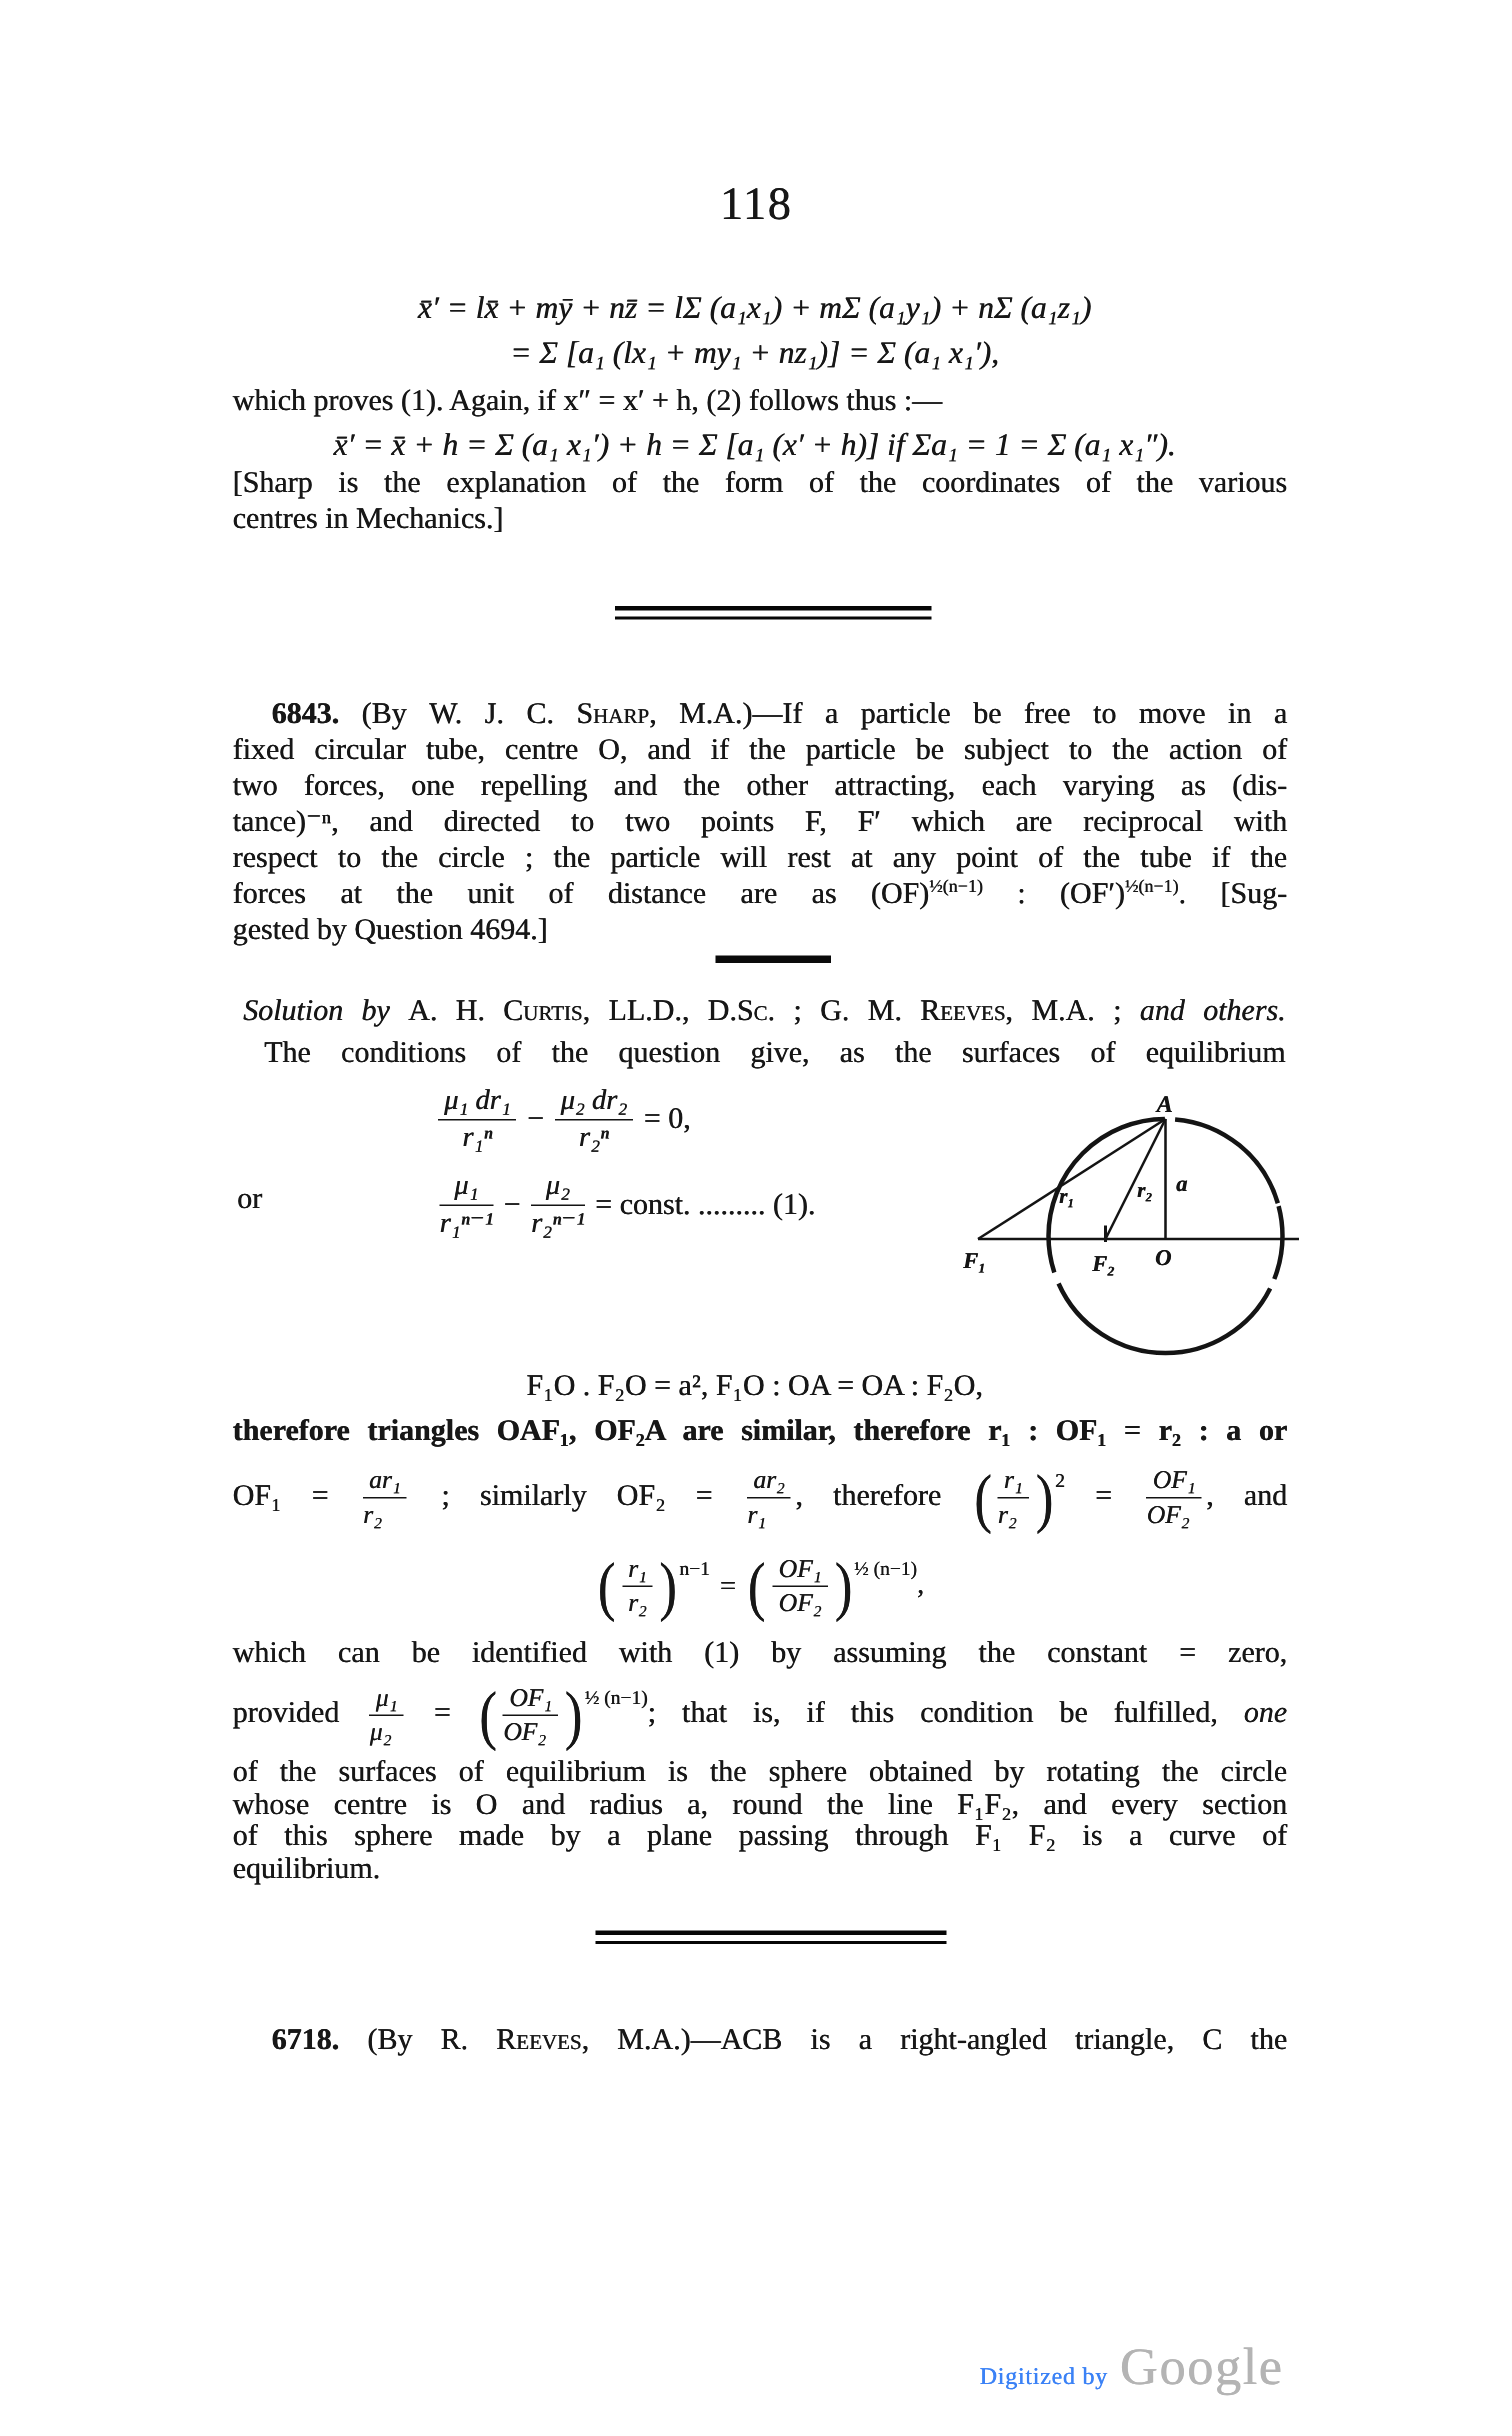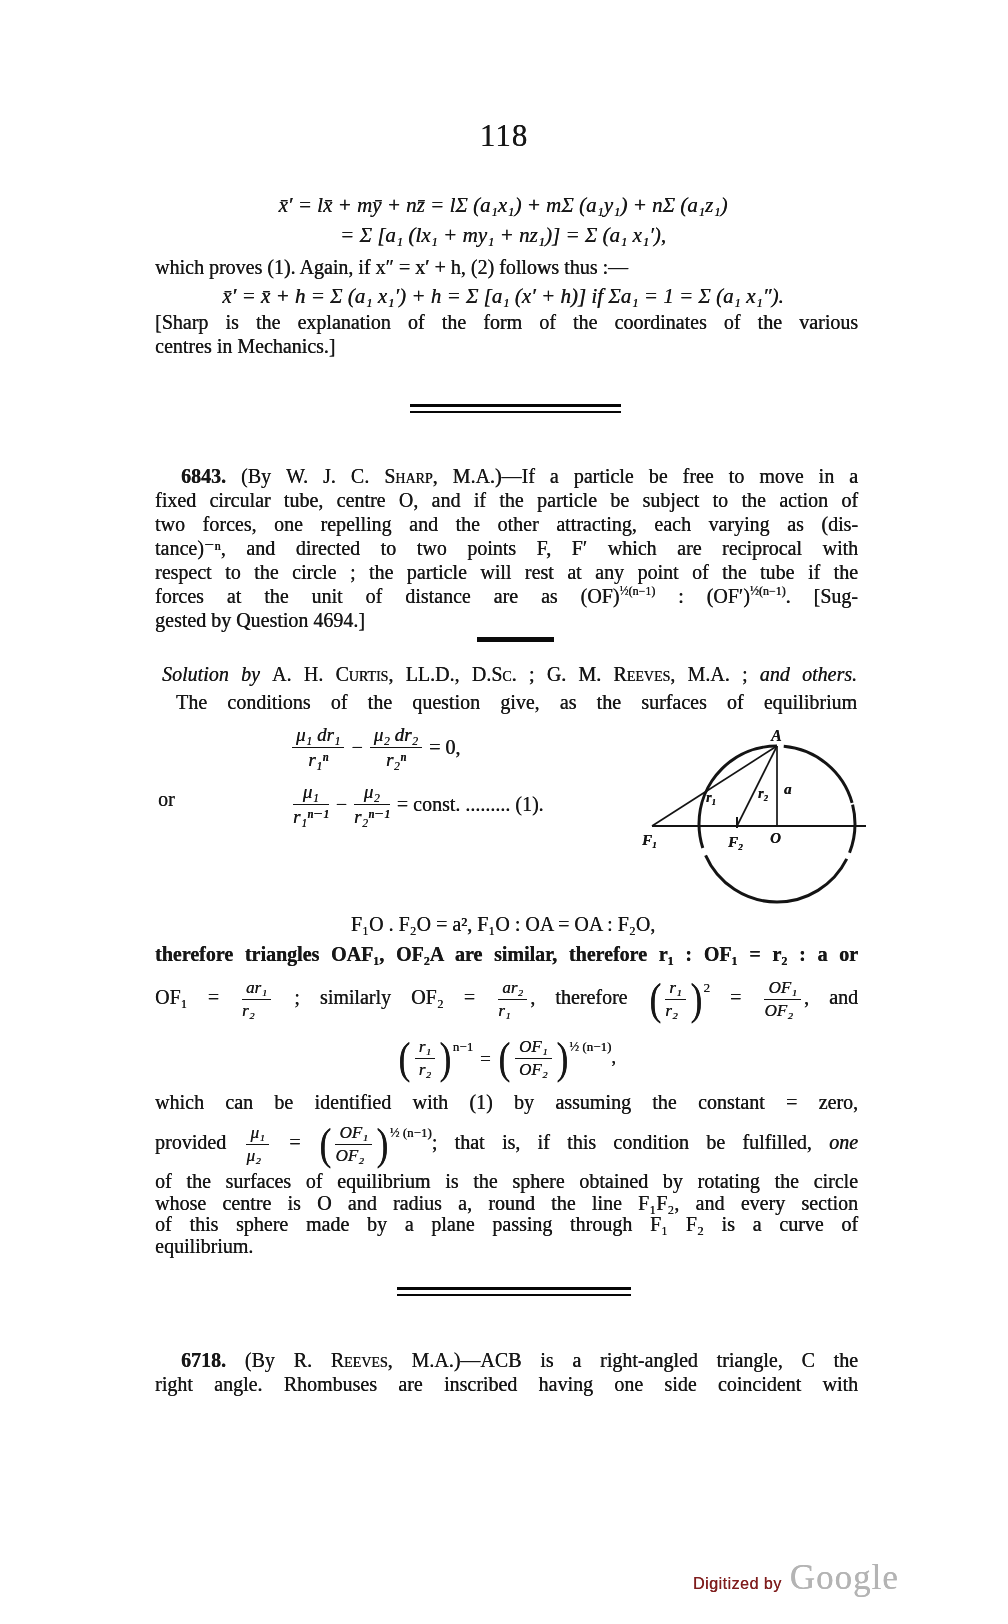--- a/index.html
+++ b/index.html
@@ -26,21 +26,21 @@
   .fr17 .num,.fr17 .den{font-size:17px;}
   .op{vertical-align:middle;margin:0 2px;}
   
   .pg{display:inline-flex;align-items:center;vertical-align:middle;}
   .pg .bp{font-size:44px;font-weight:400;line-height:0.9;transform:scaleX(.8);}
   .pg sup{align-self:flex-start;font-size:13px;margin-top:2px;line-height:1;text-align:center;}
   .rule-double{box-sizing:border-box;height:9px;border-top:3.5px solid #060606;border-bottom:2px solid #060606;}
   .rule-short{background:#0a0a0a;height:4.5px;}
   .eqrow{white-space:nowrap;}
   .wm{display:flex;align-items:baseline;gap:8px;}
-  .wm .pre{font-family:Liberation Sans, sans-serif;font-size:16px;color:#7f1d1d;letter-spacing:.5px;margin-left:40px;}
+  .wm .pre{font-family:Liberation Serif, serif;font-size:16px;color:#3b82f6;letter-spacing:.5px;}
   .wm .logo{font-family:"Liberation Serif","DejaVu Serif",serif;font-size:35px;color:#b4b4b4;letter-spacing:1px;}
   svg text{font-family:"Liberation Serif","DejaVu Serif",serif;font-style:italic;font-weight:bold;}
 </style>
 </head>
 <body>
 
 <div class="paper ink">
 
   <div class="abs" style="top:118px;left:0;width:100%;text-align:center;font-size:31px;letter-spacing:1px;">118</div>
 
@@ -164,21 +164,20 @@
     <div class="jl">of this sphere made by a plane passing through F₁ F₂ is a curve of</div>
     <div>equilibrium.</div>
   </div>
 
   <div class="abs rule-double" style="top:1287px;left:397px;width:234px;"></div>
 
   <div class="abs" style="top:1349px;left:155px;width:703px;font-size:20px;line-height:23.5px;">
     <div class="jl ind">
       <b>6718.</b><span>  (By </span><span class="sc">R. Reeves, M.A.</span><span>)—ACB is a right-angled triangle, C the</span>
     </div>
-    <div class="jl">right angle.   Rhombuses are inscribed having one side coincident with</div>
   </div>
 
   <div class="abs wm" style="top:1558px;left:653px;">
     <span class="pre">Digitized by</span>
     <span class="logo">Google</span>
   </div>
 
 </div>
 
 </body></html>

